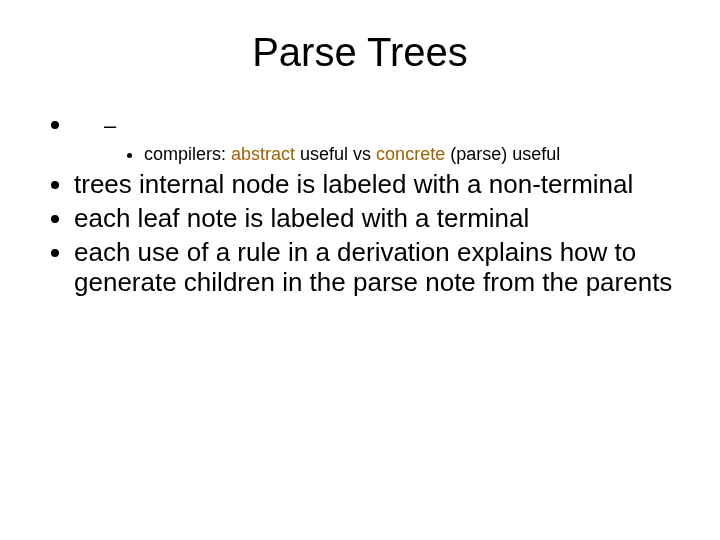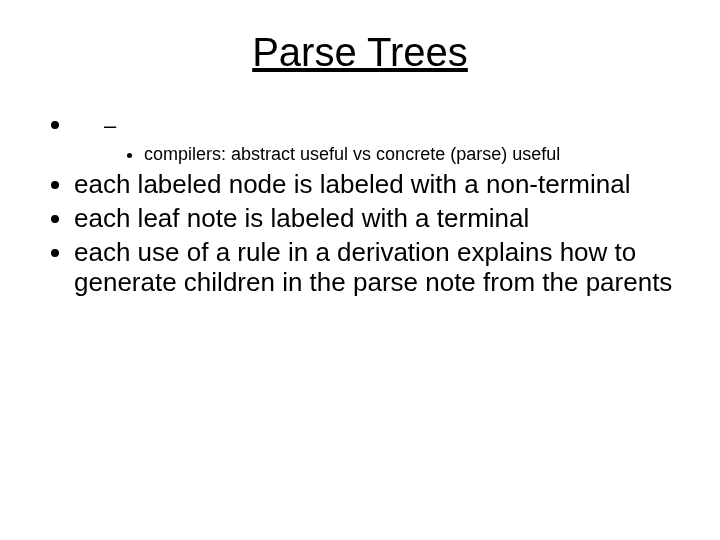--- a/index.html
+++ b/index.html
@@ -15,21 +15,20 @@
     width: 720px;
     height: 540px;
     box-sizing: border-box;
     padding: 20px 30px 20px 30px;
   }
   .title {
     text-align: center;
     font-size: 40px;
     margin: 10px 0 35px 0;
     font-weight: normal;
-    text-decoration: underline;
   }
   ul.level1 {
     list-style: disc;
     margin: 0;
     padding-left: 44px;
     font-size: 26px;
     line-height: 1.15;
   }
   ul.level1 > li {
     margin-bottom: 4px;
@@ -45,21 +44,21 @@
     content: "–  ";
   }
   ul.level3 {
     list-style: disc;
     margin: 6px 0 4px 0;
     padding-left: 40px;
     font-size: 18px;
     line-height: 1.2;
   }
   .accent {
-    color: #000000;
+    color: #a16207;
   }
 </style>
 </head>
 <body>
 
 <div class="slide">
   <div class="title">Parse Trees</div>
 
   <ul class="level1">
     <li>
@@ -67,21 +66,21 @@
         <li>
           <ul class="level3">
             <li>
               <span>compilers: </span><span class="accent">abstract</span><span> useful vs </span><span class="accent">concrete</span><span> (parse) useful</span>
             </li>
           </ul>
         </li>
       </ul>
     </li>
     <li>
-      <span>each labeled node is labeled with a non-terminal</span>
+      <span>trees internal node is labeled with a non-terminal</span>
     </li>
     <li>
       <span>each leaf note is labeled with a terminal</span>
     </li>
     <li>
       <span>each use of a rule in a derivation explains how to generate children in the parse note from the parents</span>
     </li>
   </ul>
 </div>
 

